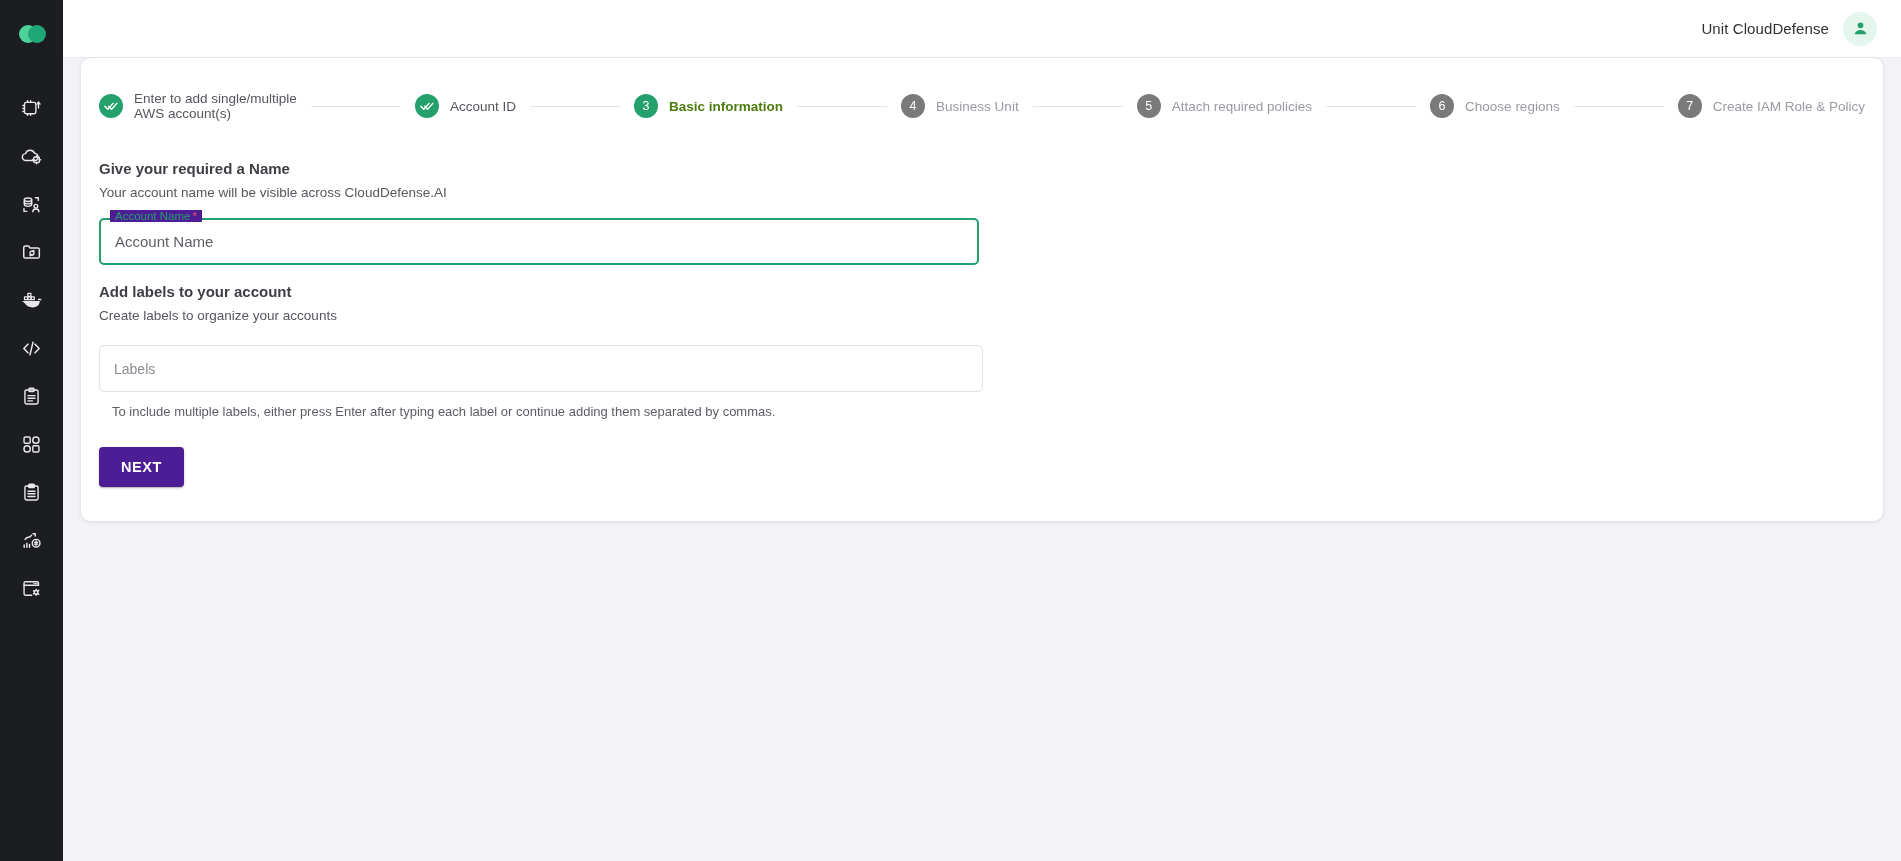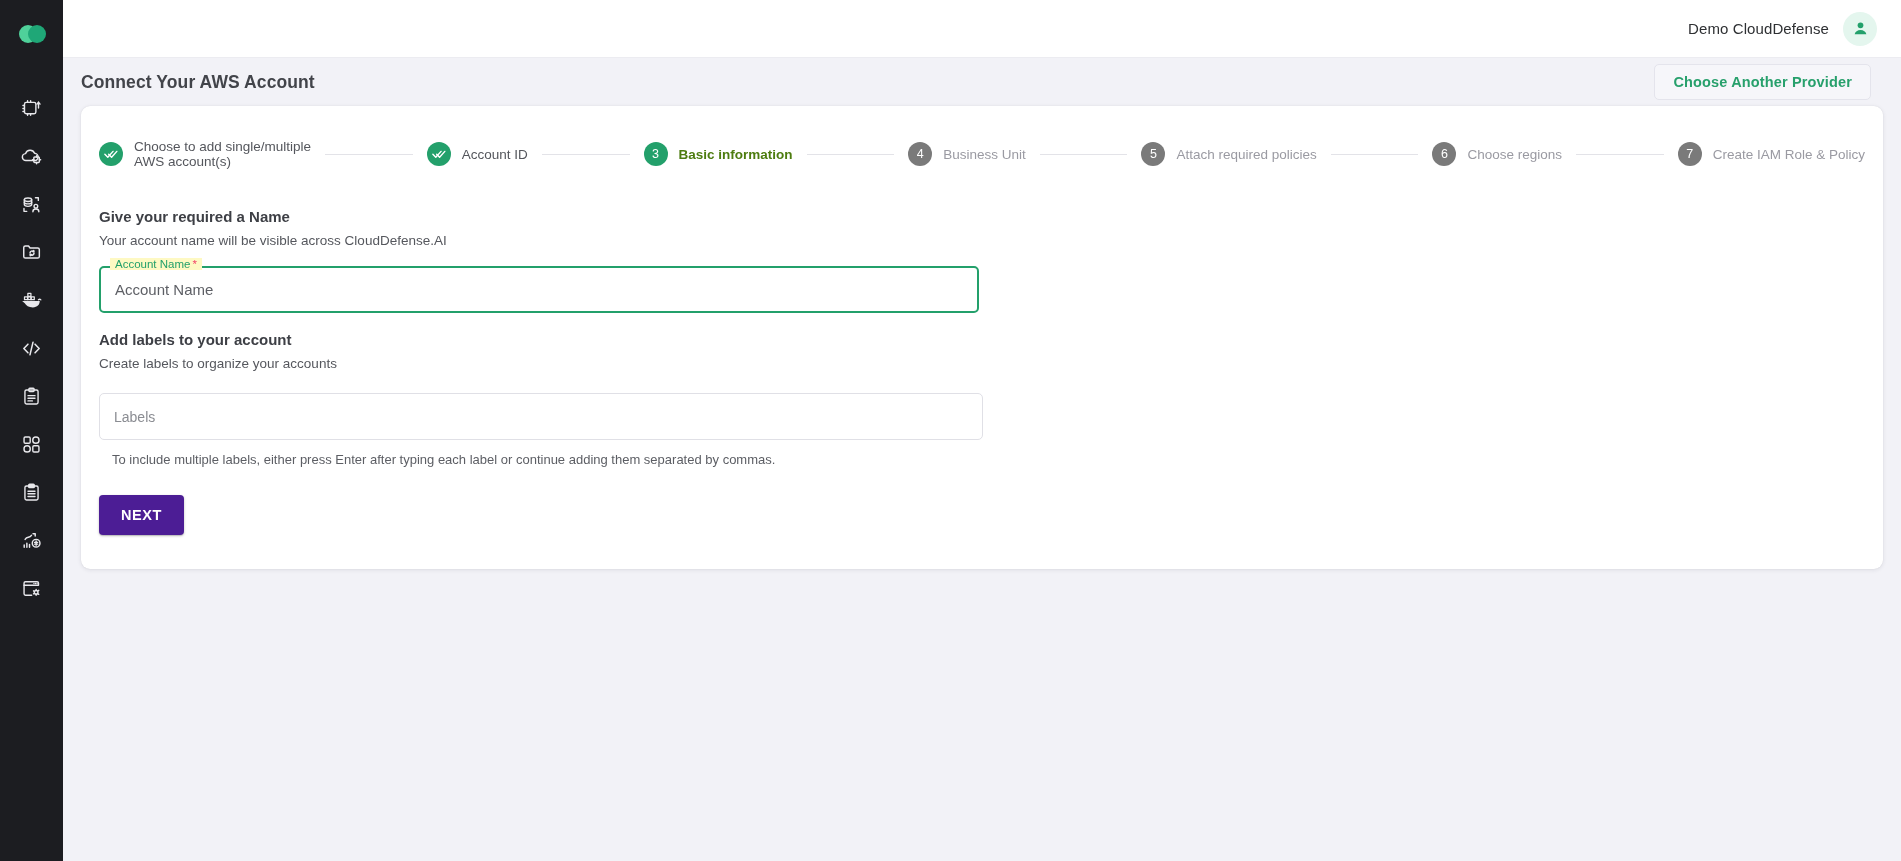--- a/index.html
+++ b/index.html
@@ -207,21 +207,21 @@
     color: #5d5f65;
     font-family: "Liberation Sans", sans-serif;
     padding: 0 14px;
     outline: none;
   }
   .outlined-input::placeholder { color: #5d5f65; opacity: 1; }
   .float-label {
     position: absolute;
     top: -8px;
     left: 11px;
-    background: #fef9c3;
+    background: #4c1d95;
     padding: 0 5px;
     font-size: 11.5px;
     color: #23a06b;
     pointer-events: none;
   }
   .float-label .req { color: #f2456a; margin-left: 2px; }
 
   .plain-field-wrap {
     width: 884px;
     margin-top: 22px;
@@ -398,47 +398,43 @@
         </span>
       </div>
 
     </div>
   </nav>
 
   <div class="main">
 
     <header class="topbar">
       <div class="topbar-user">
-        <span class="topbar-username">Demo CloudDefense</span>
+        <span class="topbar-username">Unit CloudDefense</span>
         <span class="avatar">
           <svg width="19" height="19" viewBox="0 0 24 24" fill="#23a06b">
             <circle cx="12" cy="8" r="3.6"></circle>
             <path d="M4.6 19.4c.5-3.6 3.7-5.6 7.4-5.6s6.9 2 7.4 5.6z"></path>
           </svg>
         </span>
       </div>
     </header>
 
-    <div class="page-head">
-      <div class="page-title">Connect Your AWS Account</div>
-      <button class="provider-btn">Choose Another Provider</button>
-    </div>
 
     <section class="card">
 
       <div class="stepper">
 
         <div class="step done">
           <span class="step-bubble done">
             <svg width="14" height="14" viewBox="0 0 24 24" fill="none" stroke="#ffffff" stroke-width="2.4" stroke-linecap="round" stroke-linejoin="round">
               <path d="M1.5 12.5l5 5 9-10"></path>
                 <path d="M8 12.5l5 5 9-10"></path>
             </svg>
           </span>
-          <span class="step-label">Choose to add single/multiple
+          <span class="step-label">Enter to add single/multiple
 AWS account(s)</span>
         </div>
         <div class="step-connector"></div>
 
         <div class="step done">
           <span class="step-bubble done">
             <svg width="14" height="14" viewBox="0 0 24 24" fill="none" stroke="#ffffff" stroke-width="2.4" stroke-linecap="round" stroke-linejoin="round">
               <path d="M1.5 12.5l5 5 9-10"></path>
                 <path d="M8 12.5l5 5 9-10"></path>
             </svg>

